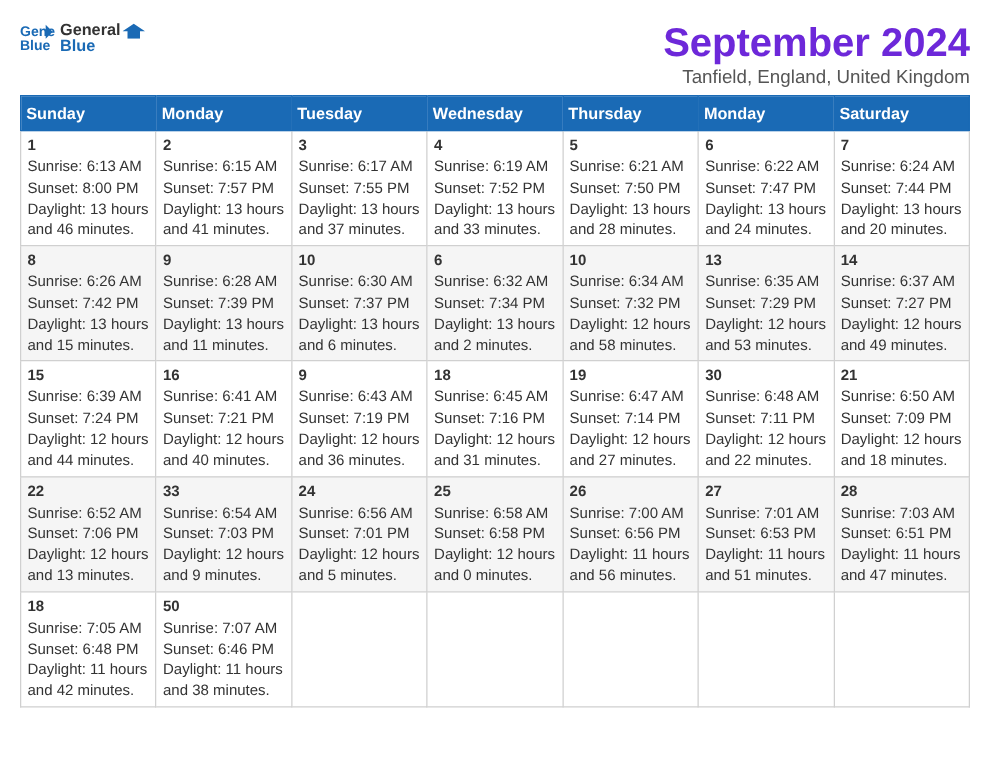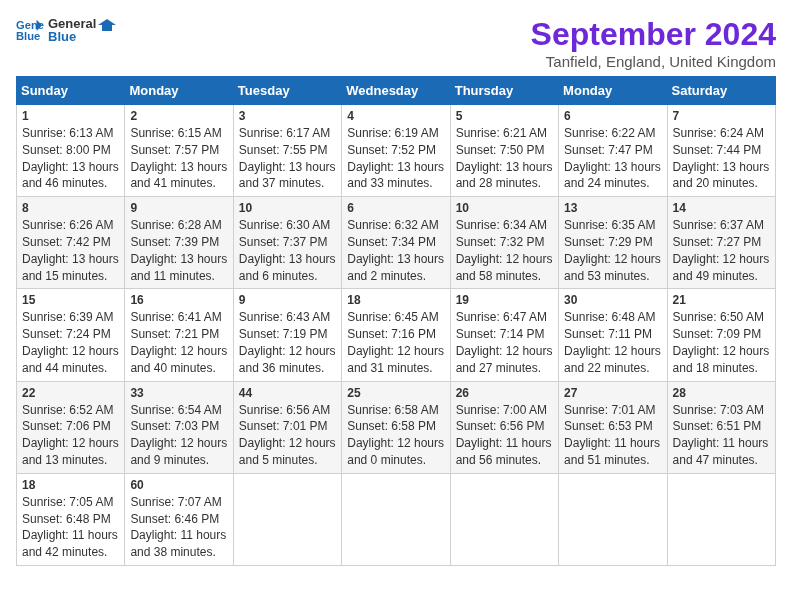--- a/index.html
+++ b/index.html
@@ -213,21 +213,21 @@
       <tr>
         <td>
           <span class="day-num">22</span>
           <div class="day-info">Sunrise: 6:52 AM<br>Sunset: 7:06 PM<br>Daylight: 12 hours<br>and 13 minutes.</div>
         </td>
         <td>
           <span class="day-num">33</span>
           <div class="day-info">Sunrise: 6:54 AM<br>Sunset: 7:03 PM<br>Daylight: 12 hours<br>and 9 minutes.</div>
         </td>
         <td>
-          <span class="day-num">44</span>
+          <span class="day-num">24</span>
           <div class="day-info">Sunrise: 6:56 AM<br>Sunset: 7:01 PM<br>Daylight: 12 hours<br>and 5 minutes.</div>
         </td>
         <td>
           <span class="day-num">25</span>
           <div class="day-info">Sunrise: 6:58 AM<br>Sunset: 6:58 PM<br>Daylight: 12 hours<br>and 0 minutes.</div>
         </td>
         <td>
           <span class="day-num">26</span>
           <div class="day-info">Sunrise: 7:00 AM<br>Sunset: 6:56 PM<br>Daylight: 11 hours<br>and 56 minutes.</div>
         </td>
@@ -239,21 +239,21 @@
           <span class="day-num">28</span>
           <div class="day-info">Sunrise: 7:03 AM<br>Sunset: 6:51 PM<br>Daylight: 11 hours<br>and 47 minutes.</div>
         </td>
       </tr>
       <tr>
         <td>
           <span class="day-num">18</span>
           <div class="day-info">Sunrise: 7:05 AM<br>Sunset: 6:48 PM<br>Daylight: 11 hours<br>and 42 minutes.</div>
         </td>
         <td>
-          <span class="day-num">60</span>
+          <span class="day-num">50</span>
           <div class="day-info">Sunrise: 7:07 AM<br>Sunset: 6:46 PM<br>Daylight: 11 hours<br>and 38 minutes.</div>
         </td>
         <td class="empty-cell"></td>
         <td class="empty-cell"></td>
         <td class="empty-cell"></td>
         <td class="empty-cell"></td>
         <td class="empty-cell"></td>
       </tr>
     </tbody>
 </table>

